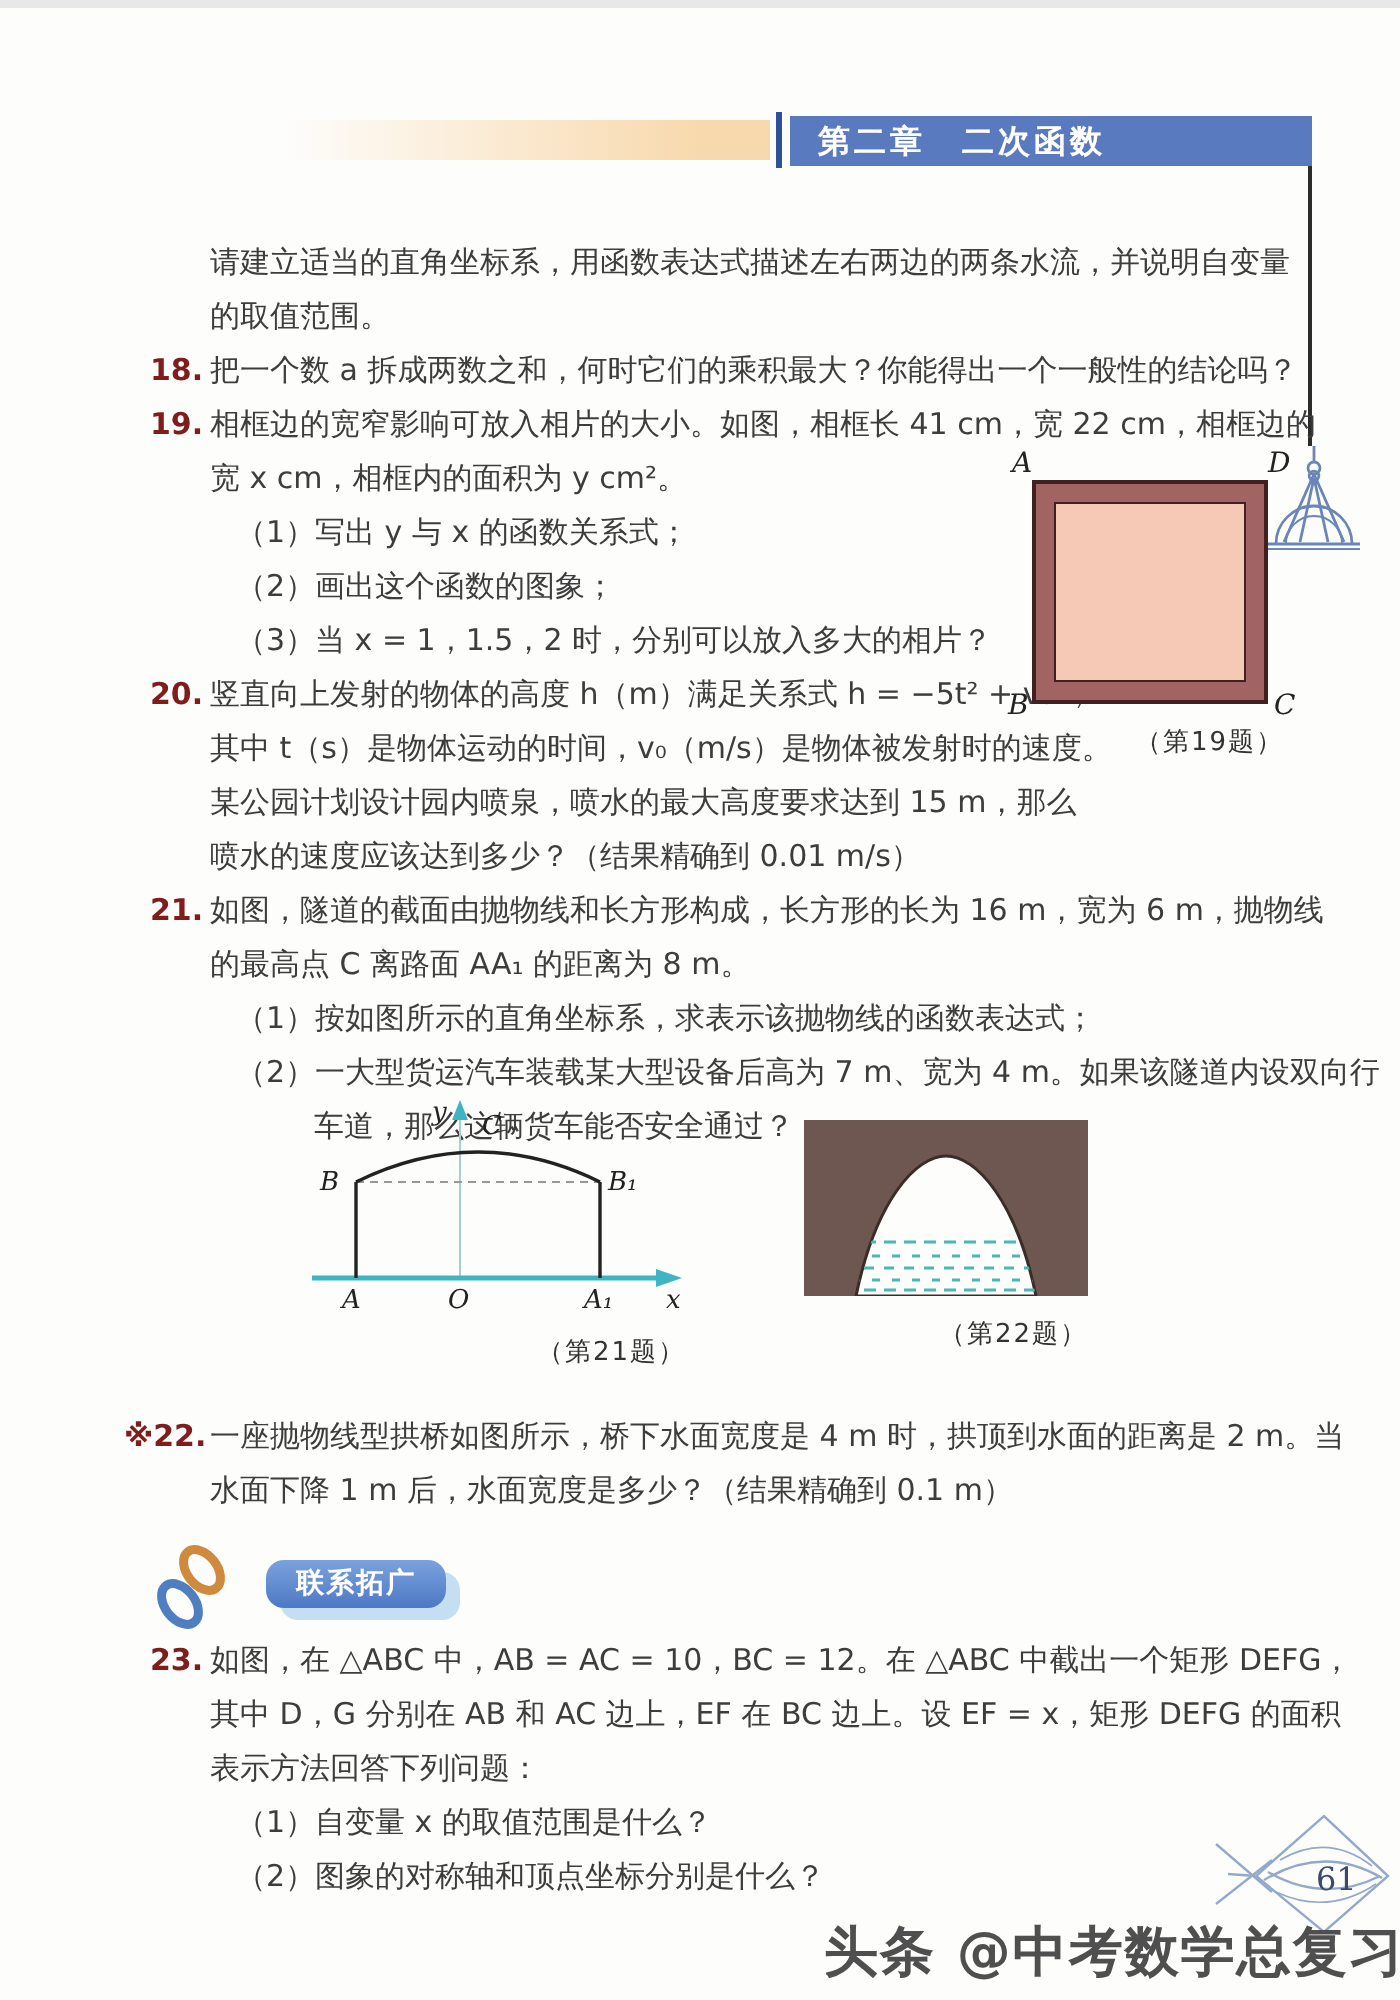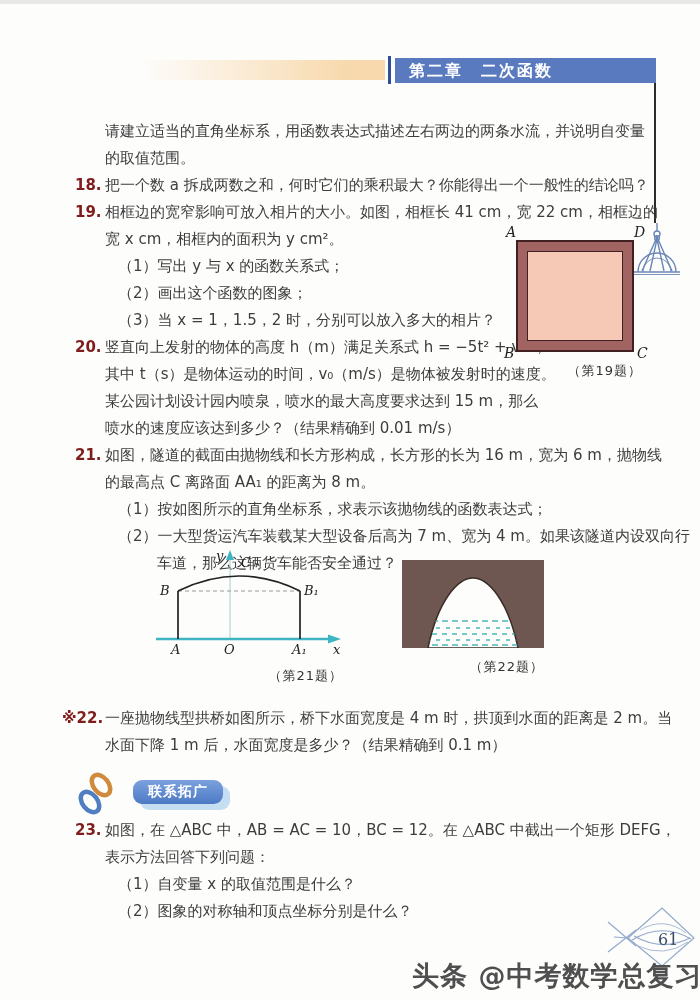--- a/index.html
+++ b/index.html
@@ -136,20 +136,21 @@
 
     <div class="badge-row">
       <svg class="chain" width="40" height="48" viewBox="0 0 40 48" fill="none">
         <ellipse cx="25" cy="14" rx="7.5" ry="11.5" transform="rotate(-38 25 14)" stroke="#d08a3e" stroke-width="4.5"></ellipse>
         <ellipse cx="14" cy="31" rx="7.5" ry="11.5" transform="rotate(-38 14 31)" stroke="#4f7fc0" stroke-width="4.5"></ellipse>
       </svg>
       <span class="section-badge">联系拓广</span>
     </div>
 
     <div class="ln l-num"><span class="pnum">23.</span><span>如图，在 △ABC 中，AB = AC = 10，BC = 12。在 △ABC 中截出一个矩形 DEFG，</span></div>
+    <div class="ln cont">其中 D，G 分别在 AB 和 AC 边上，EF 在 BC 边上。设 EF = x，矩形 DEFG 的面积</div>
     <div class="ln cont">表示方法回答下列问题：</div>
     <div class="ln sub">（1）自变量 x 的取值范围是什么？</div>
     <div class="ln sub">（2）图象的对称轴和顶点坐标分别是什么？</div>
   </div>
 
   <div class="fig19">
     <span class="flabel" style="left:8px; top:-2px;">A</span>
     <span class="flabel" style="left:136px; top:-2px;">D</span>
     <div class="frame-outer">
       <div class="frame-inner"></div>

